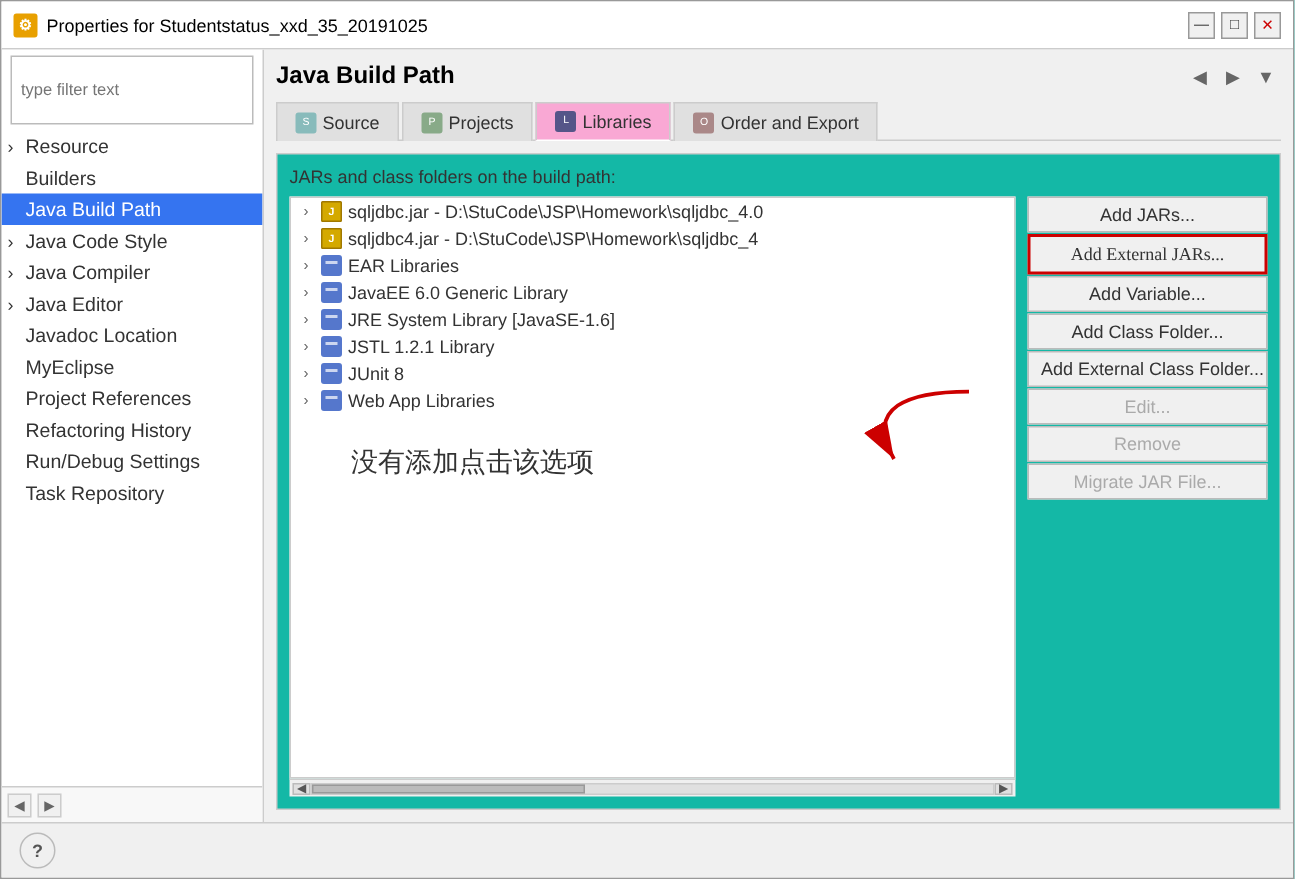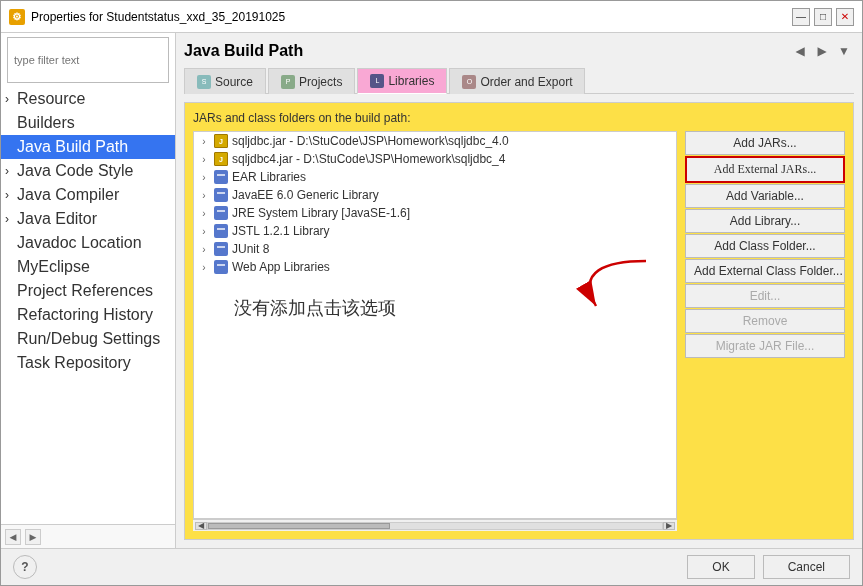--- a/index.html
+++ b/index.html
@@ -87,21 +87,21 @@
       color: #999;
       width: calc(100% - 12px);
     }
     .sidebar-items {
       flex: 1;
       overflow-y: auto;
     }
     .sidebar-item {
       padding: 3px 8px 3px 16px;
       cursor: pointer;
-      font-size: 16px;
+      font-size: 13px;
       color: #333;
       display: flex;
       align-items: center;
       gap: 4px;
       position: relative;
     }
     .sidebar-item.selected {
       background: #3574f0;
       color: #fff;
     }
@@ -186,21 +186,21 @@
       position: relative;
       top: 1px;
     }
     .tab.active {
       background: #f9a8d4;
       border-bottom: 1px solid #fff;
       z-index: 1;
     }
     .panel {
       flex: 1;
-      background: #fde047;
+      background: #14b8a6;
       border: 1px solid #ccc;
       display: flex;
       flex-direction: column;
       padding: 8px;
     }
     .panel-desc {
       font-size: 12px;
       color: #333;
       margin-bottom: 6px;
     }
@@ -532,32 +532,27 @@
                 <div class="scrollbar-thumb"></div>
               </div>
               <button class="scroll-btn-right">▶</button>
             </div>
           </div>
 
           <div class="buttons-column">
             <button class="action-btn">Add JARs...</button>
             <button class="action-btn highlighted">Add External JARs...</button>
             <button class="action-btn">Add Variable...</button>
-            <button class="action-btn">Add Library...</button>
             <button class="action-btn">Add Class Folder...</button>
             <button class="action-btn">Add External Class Folder...</button>
             <button class="action-btn" disabled="">Edit...</button>
             <button class="action-btn" disabled="">Remove</button>
             <button class="action-btn" disabled="">Migrate JAR File...</button>
           </div>
         </div>
       </div>
     </div>
   </div>
 
   <div class="footer">
     <button class="help-btn">?</button>
-    <div class="footer-right">
-      <button class="footer-btn">OK</button>
-      <button class="footer-btn">Cancel</button>
-    </div>
   </div>
 </div>
 
 </body></html>

